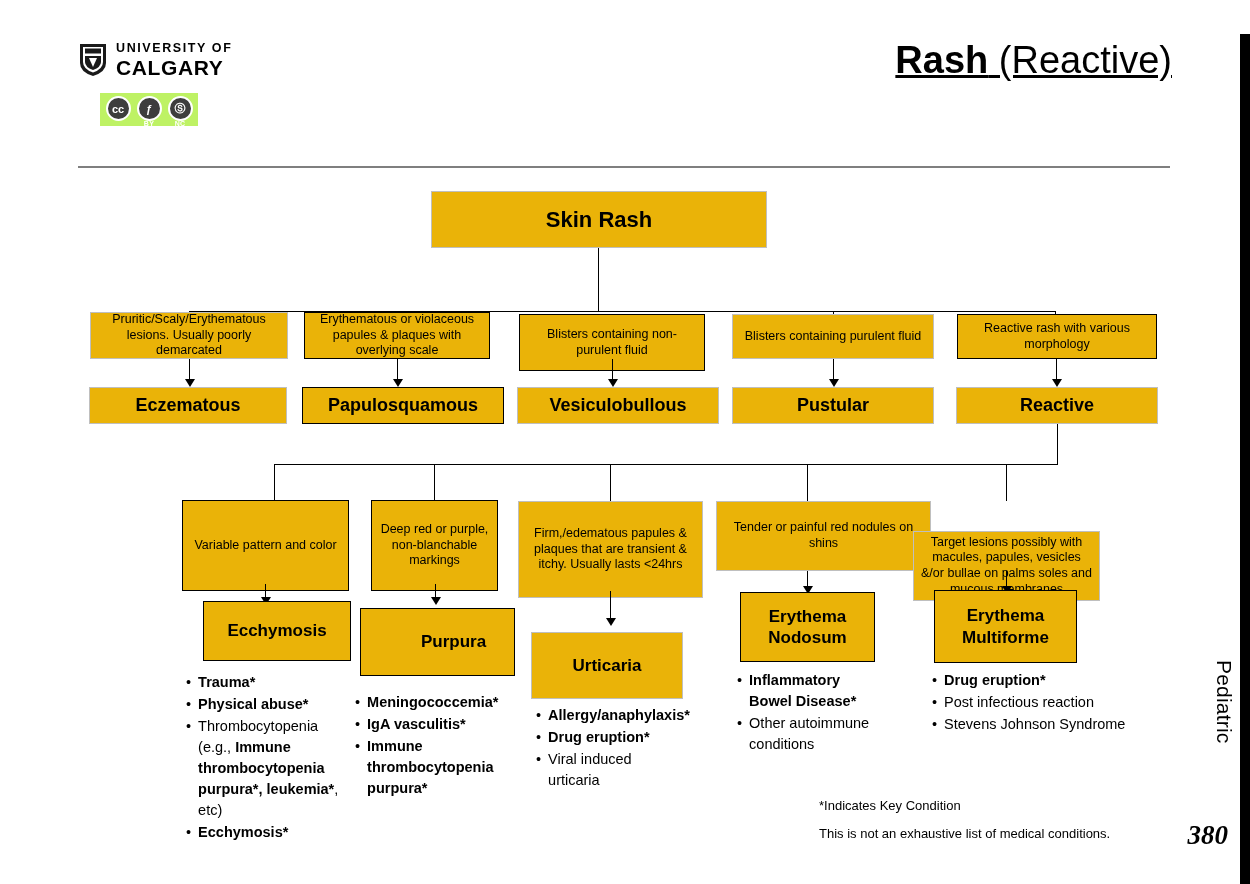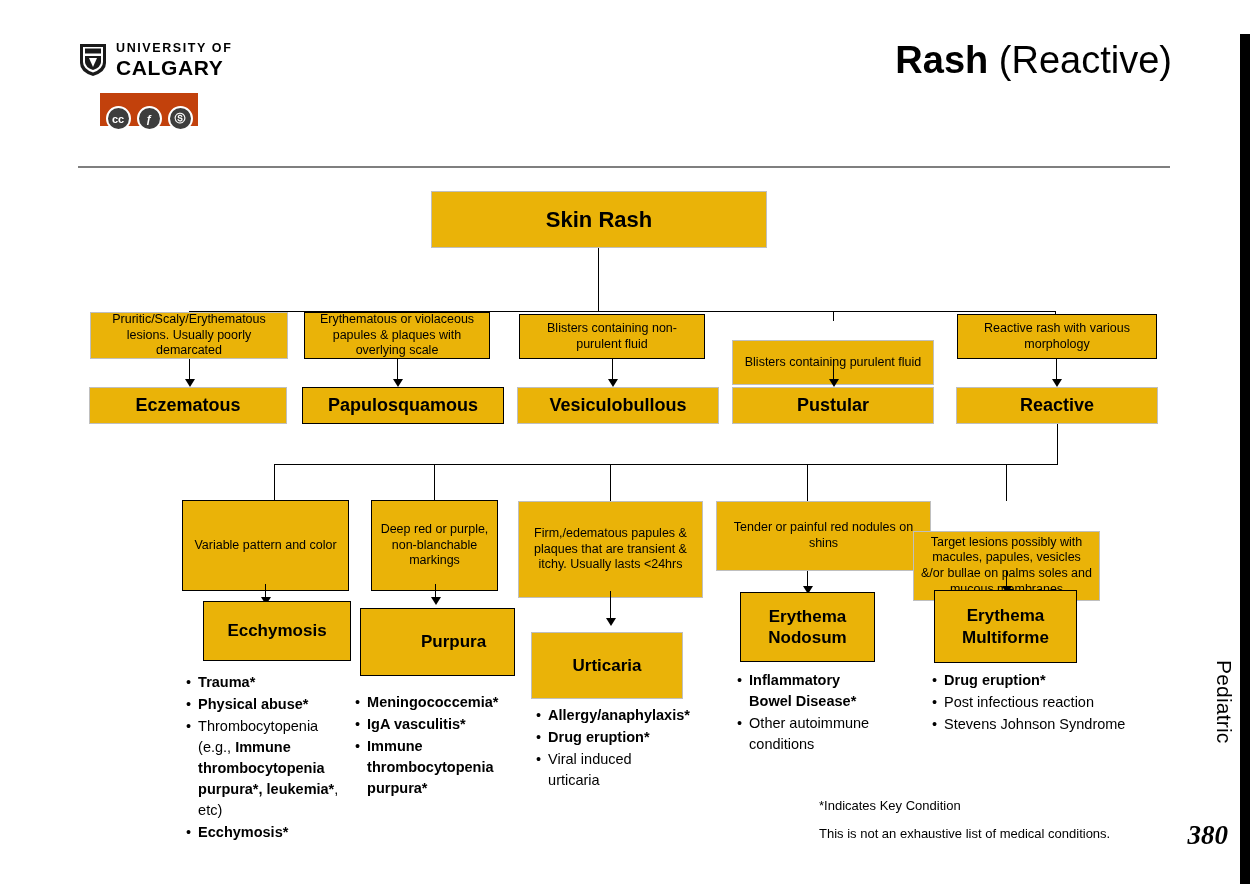--- a/index.html
+++ b/index.html
@@ -26,36 +26,36 @@
 
   
   .uofc{position:absolute;left:78px;top:42px;display:flex;align-items:center;gap:8px;}
   .shield{width:30px;height:34px;}
   .uofc-txt{line-height:1;}
   .uofc-txt .l1{font-size:12.5px;font-weight:bold;letter-spacing:1.6px;display:block;}
   .uofc-txt .l2{font-size:21px;font-weight:bold;letter-spacing:.6px;display:block;margin-top:2px;}
 
   .ccbox{
     position:absolute;left:100px;top:93px;
-    width:98px;height:33px;background:#c2410c;
-    display:flex;align-items:flex-start;justify-content:center;gap:6px;padding-top:13px;
+    width:98px;height:33px;background:#bef264;
+    display:flex;align-items:flex-start;justify-content:center;gap:6px;padding-top:3px;
     box-sizing:border-box;
   }
   .cc-circ{
     width:21px;height:21px;border-radius:50%;
     background:#3d3d3d;border:2px solid #fff;color:#fff;
     font-size:11px;font-weight:bold;
     display:flex;align-items:center;justify-content:center;
     position:relative;
   }
   .cc-sub{position:absolute;top:22px;left:50%;transform:translateX(-50%);font-size:7px;font-weight:bold;color:#fff;letter-spacing:.3px;}
 
   .title{
     position:absolute;right:78px;top:40px;
-    font-size:38px;line-height:1.1;white-space:nowrap;
+    font-size:38px;line-height:1.1;white-space:nowrap;text-decoration:underline;
   }
   .title b{font-weight:bold;}
   .title span{font-weight:normal;}
 
   .rule{
     position:absolute;left:78px;top:166px;width:1092px;height:2px;background:#7f7f7f;
   }
 
   
   .box{
@@ -147,24 +147,24 @@
   <div class="ln vl" style="left:397px;top:311px;height:10px;"></div>
   <div class="ln vl" style="left:833px;top:311px;height:10px;"></div>
   <div class="ln vl" style="left:1055px;top:311px;height:10px;"></div>
 
   <div class="box lite" style="left:90px;top:312px;width:198px;height:47px;">
     <div class="inner desc">Pruritic/Scaly/Erythematous lesions. Usually poorly demarcated</div>
   </div>
   <div class="box" style="left:304px;top:312px;width:186px;height:47px;">
     <div class="inner desc">Erythematous or violaceous papules &amp; plaques with overlying scale</div>
   </div>
-  <div class="box" style="left:519px;top:314px;width:186px;height:45px;">
+  <div class="box" style="left:519px;top:314px;width:186px;height:57px;">
     <div class="inner desc">Blisters containing non-purulent fluid</div>
   </div>
-  <div class="box lite" style="left:732px;top:314px;width:202px;height:45px;margin-top:26px;">
+  <div class="box lite" style="left:732px;top:314px;width:202px;height:45px;">
     <div class="inner desc">Blisters containing purulent fluid</div>
   </div>
   <div class="box" style="left:957px;top:314px;width:200px;height:45px;">
     <div class="inner desc">Reactive rash with various morphology</div>
   </div>
 
   <div class="ln vl" style="left:189px;top:359px;height:22px;"></div>
   <div class="arrow" style="left:185px;top:379px;"></div>
   <div class="ln vl" style="left:397px;top:359px;height:22px;"></div>
   <div class="arrow" style="left:393px;top:379px;"></div>

